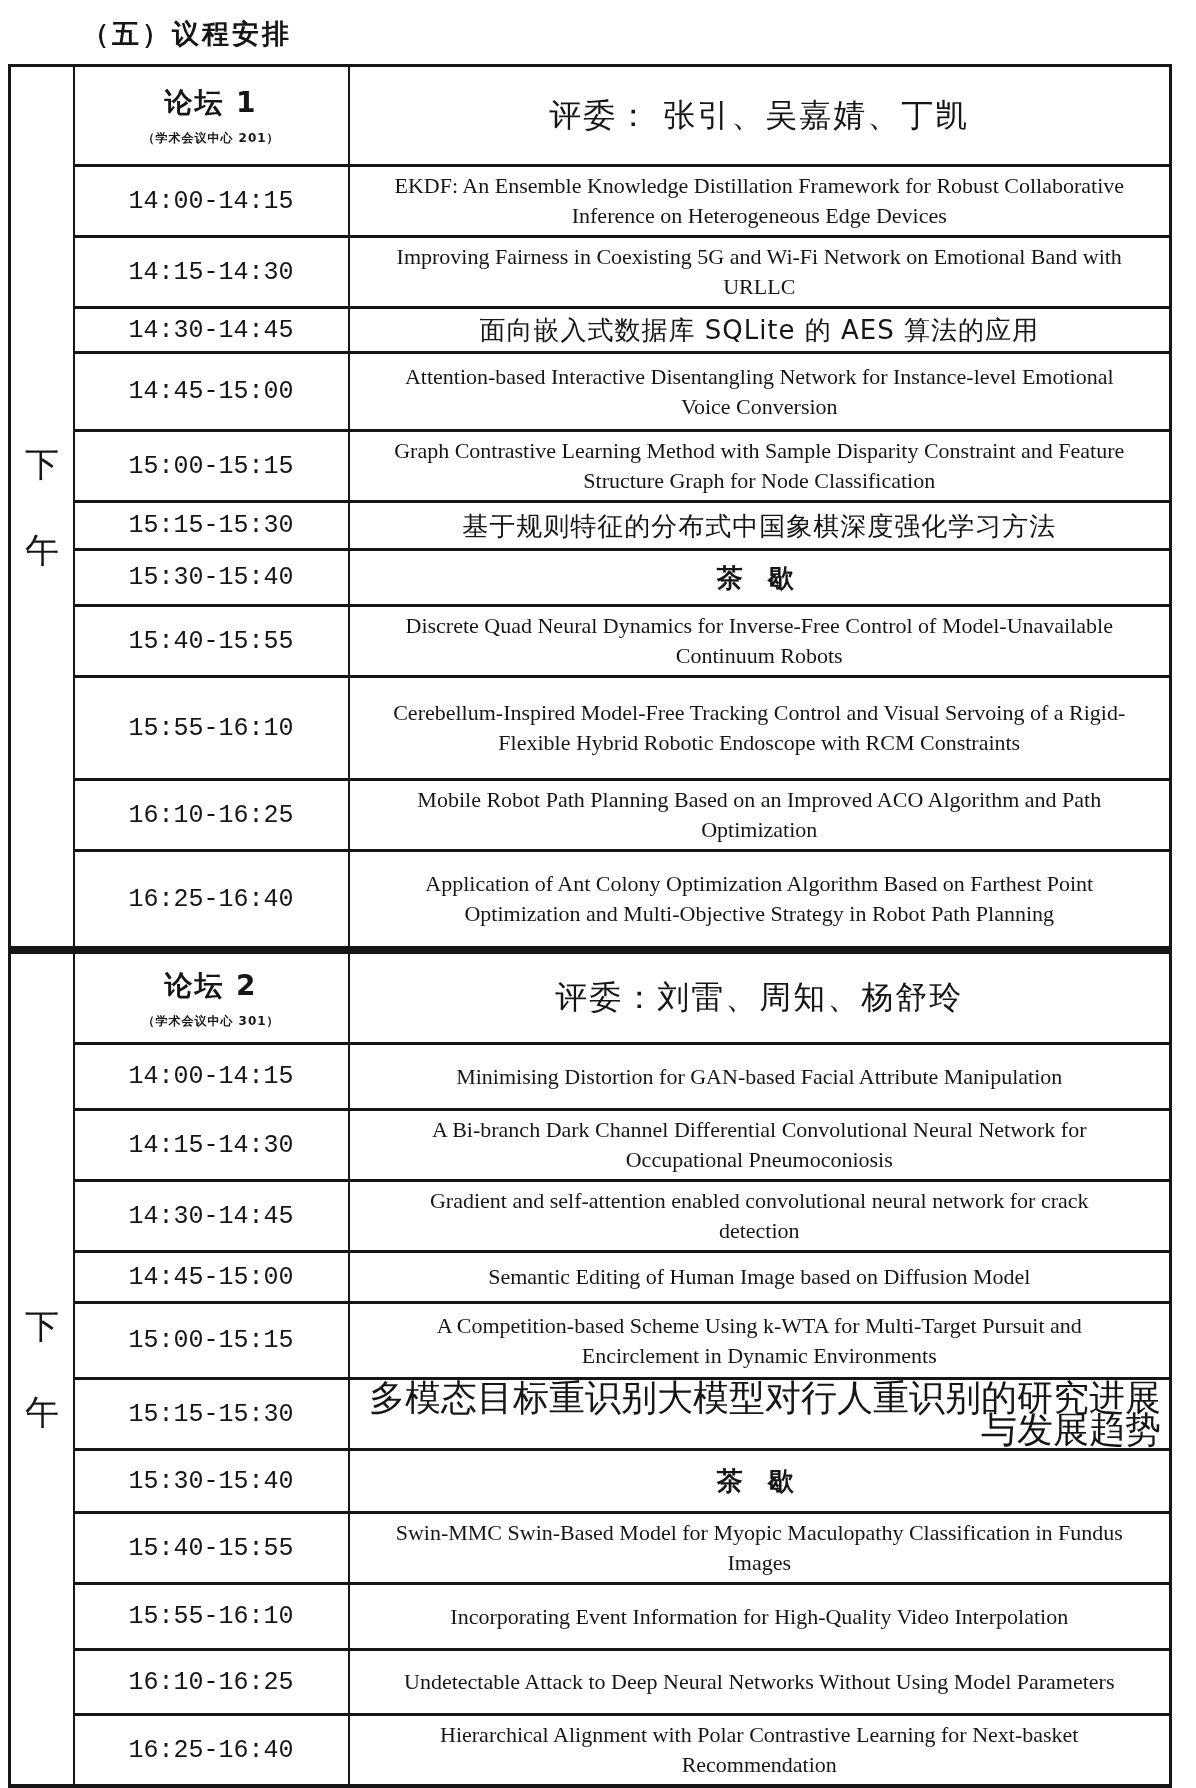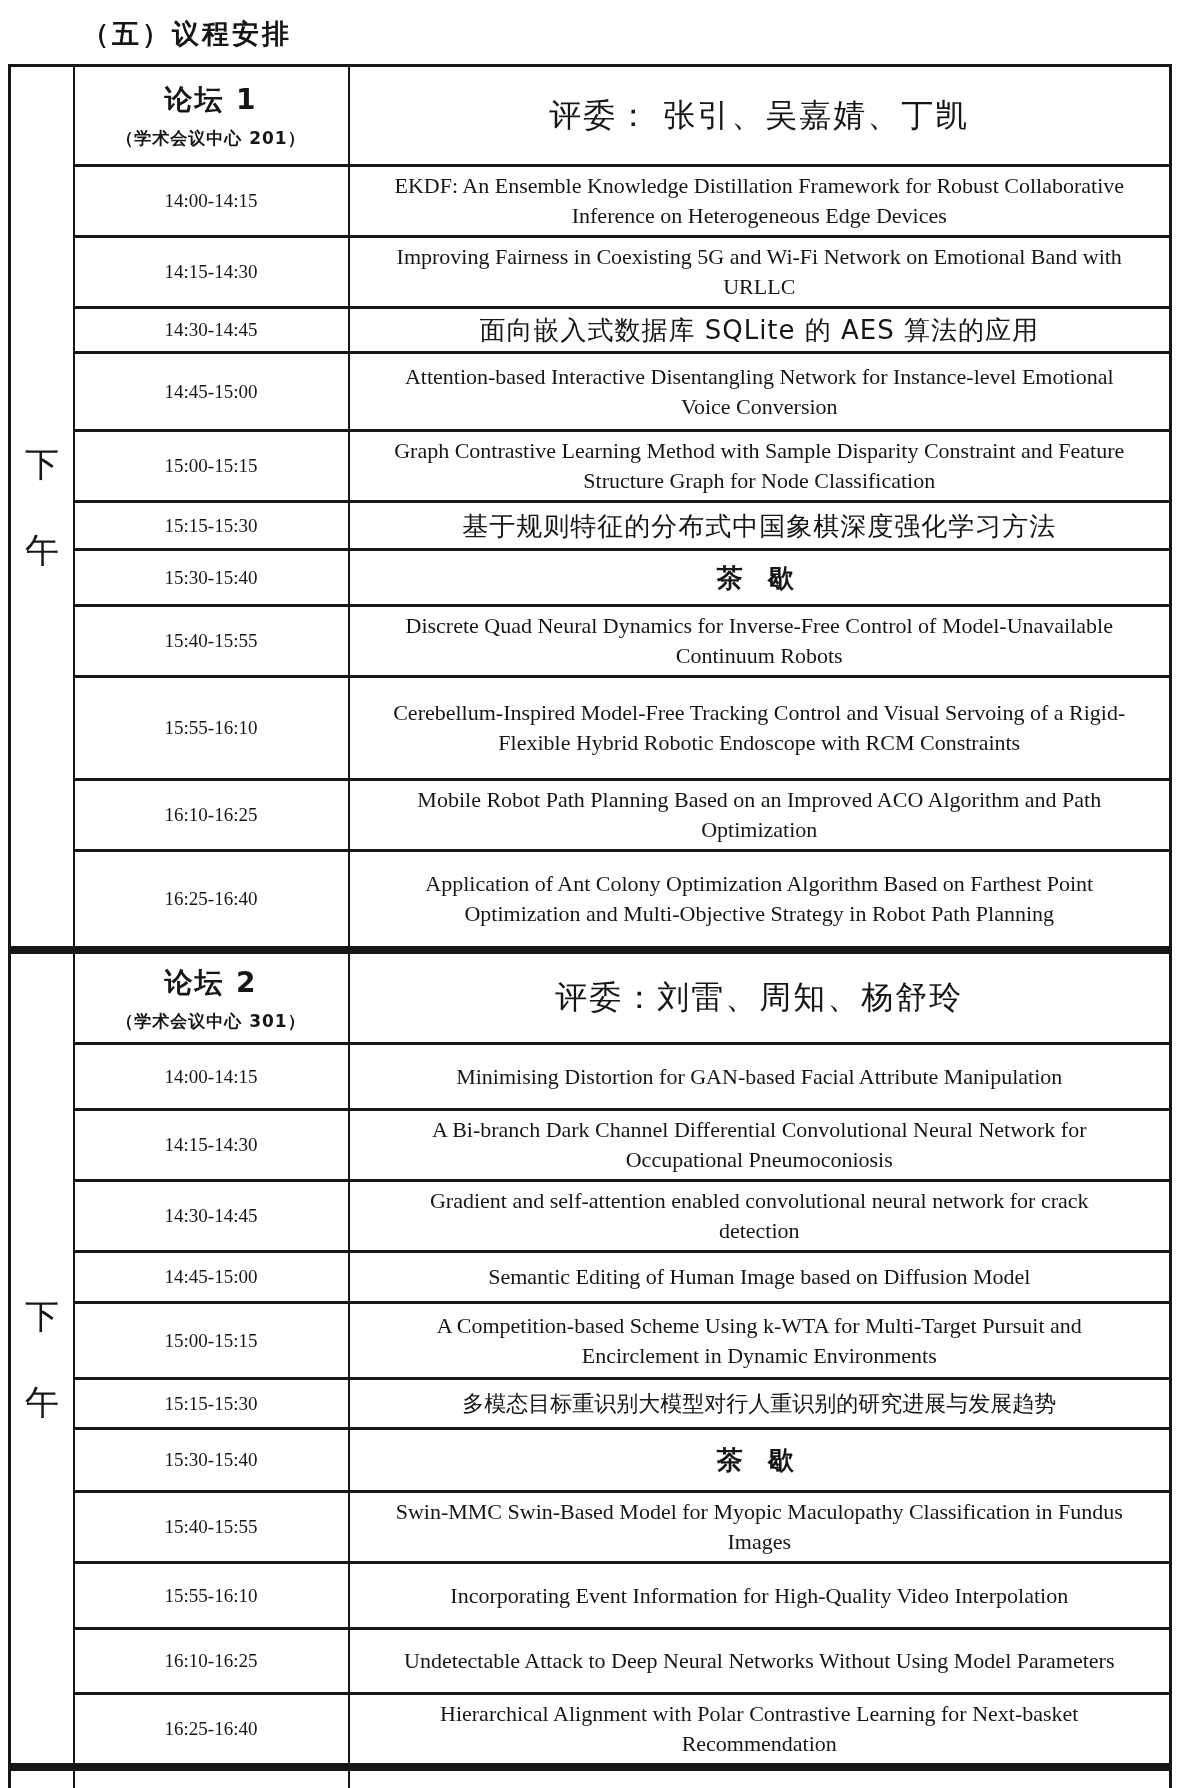--- a/index.html
+++ b/index.html
@@ -21,35 +21,35 @@
   td{
     border:2px solid #161616;border-top-width:3px;border-bottom-width:3px;
     text-align:center;vertical-align:middle;padding:0;overflow:hidden;
   }
   .period-cell{
     font-size:34px;line-height:86px;letter-spacing:0;
     padding:0 14px;
   }
   .forum-cell{padding:6px 8px;}
   .forum-name{font-size:28px;font-weight:bold;letter-spacing:2px;}
-  .forum-venue{font-size:17px;font-weight:bold;margin-top:8px;letter-spacing:1px;}
+  .forum-venue{font-size:12px;font-weight:bold;margin-top:8px;letter-spacing:1px;}
   .judges-cell{font-size:32px;letter-spacing:2px;}
   .time-cell{
-    font-family:Liberation Serif, serif;
-    font-size:19px;
+    font-family:Liberation Mono, monospace;
+    font-size:25px;
   }
   .title-cell{
     font-family:"Liberation Serif","DejaVu Serif",serif;
     font-size:22px;line-height:30px;padding:4px 38px;
   }
   .title-cell.zh{
     font-family:"DejaVu Sans","Liberation Sans",sans-serif;
     font-size:26px;line-height:32px;padding:2px 8px;letter-spacing:1px;
   }
-  .title-cell.zh.large{font-size:22px;letter-spacing:0;}
+  .title-cell.zh.large{font-size:36px;letter-spacing:0;text-align:right;}
   .title-cell.break{
     font-family:"DejaVu Sans","Liberation Sans",sans-serif;
     font-size:26px;font-weight:bold;letter-spacing:8px;padding:2px 8px;
   }
   .partial-row{
     display:flex;height:18px;
     border-left:3px solid #161616;border-right:3px solid #161616;
     border-top:5px solid #161616;
   }
   .partial-row .pc1{width:62px;border-right:2px solid #161616;}

